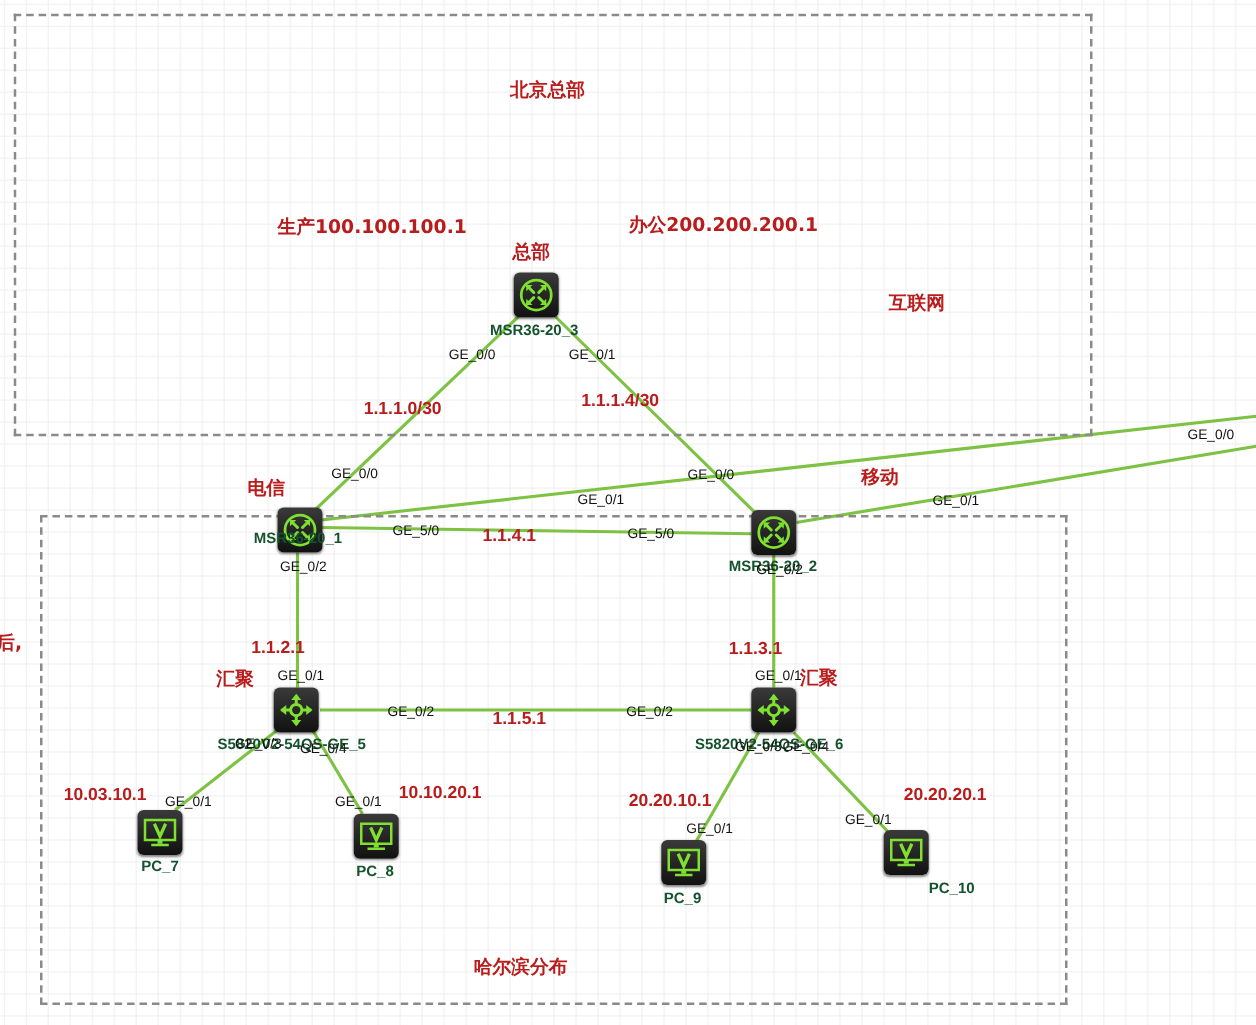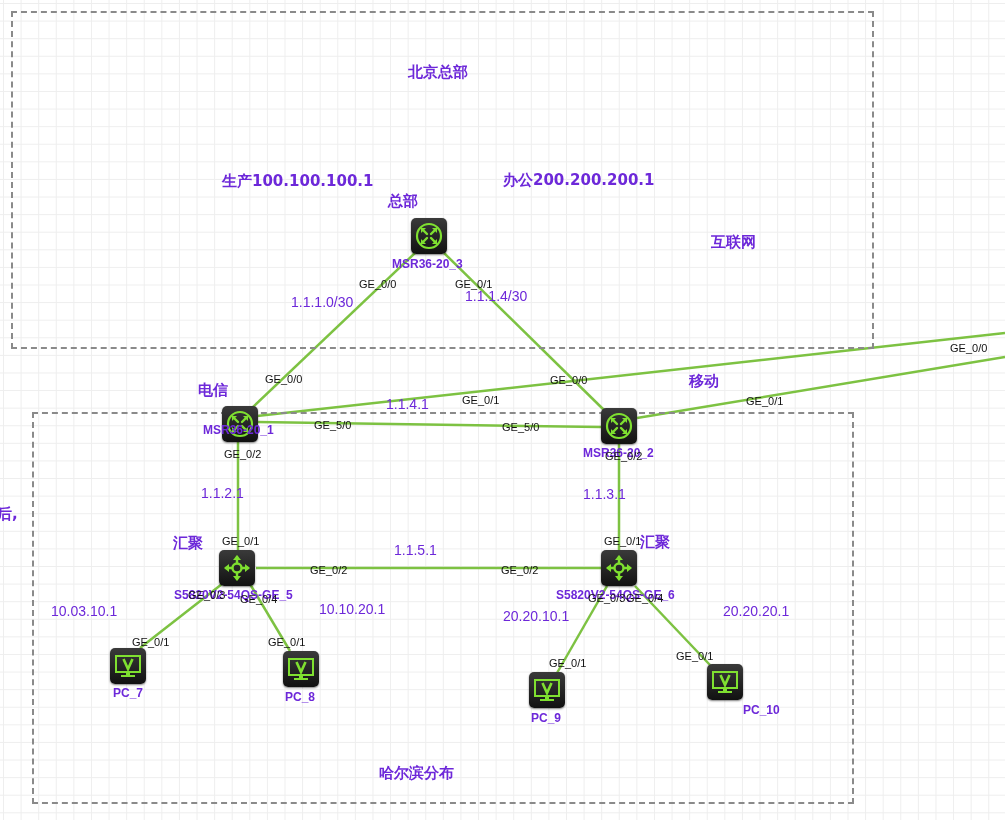--- a/index.html
+++ b/index.html
@@ -8,25 +8,25 @@
     background-color: #ffffff;
     background-image:
       linear-gradient(to right, #eeeeee 1px, transparent 1px),
       linear-gradient(to bottom, #eeeeee 1px, transparent 1px);
     background-size: 17.6px 17.6px;
     background-position: 3px 3px;
     font-family: "Liberation Sans", "DejaVu Sans", sans-serif;
   }
   #canvas { position: absolute; left: 0; top: 0; width: 1005px; height: 820px; }
   .area-box { position: absolute; border: 2px dashed #8a8a8a; box-sizing: border-box; }
-  .lbl { position: absolute; white-space: nowrap; color: #6d28d9; }
+  .lbl { position: absolute; white-space: nowrap; color: #b91c1c; }
   .cn { font-family: "DejaVu Sans", sans-serif; font-weight: bold; font-size: 15px; }
-  .ip { font-weight: normal; font-size: 14px; }
+  .ip { font-weight: bold; font-size: 14px; margin-top: 24px; }
   .port { font-size: 11px; color: #111; }
-  .devname { font-weight: bold; font-size: 12px; color: #6d28d9; }
+  .devname { font-weight: bold; font-size: 12px; color: #14532d; }
   .device {
     position: absolute; width: 36px; height: 36px; border-radius: 5px;
     background: linear-gradient(#3a3a3a, #111);
     box-shadow: 0 1px 2px rgba(0,0,0,.5);
     display: flex; align-items: center; justify-content: center;
   }
   .device svg { display: block; }
 </style>
 </head>
 <body>
@@ -49,21 +49,21 @@
 </svg>
 
 <div class="area-box" style="left:11px;top:11px;width:863px;height:338px;"></div>
 <div class="area-box" style="left:32px;top:412px;width:822px;height:392px;"></div>
 
 <div class="lbl cn" style="left:408px;top:63px;">北京总部</div>
 <div class="lbl cn" style="left:379px;top:764px;">哈尔滨分布</div>
 <div class="lbl cn" style="left:222px;top:172px;text-align:center;">生产100.100.100.1</div>
 <div class="lbl cn" style="left:503px;top:171px;">办公200.200.200.1</div>
 <div class="lbl cn" style="left:711px;top:233px;">互联网</div>
-<div class="lbl cn" style="left:388px;top:192px;">总部</div>
+<div class="lbl cn" style="left:410px;top:192px;">总部</div>
 <div class="lbl cn" style="left:198px;top:381px;">电信</div>
 <div class="lbl cn" style="left:654px;top:372px;margin-left:35px;">移动</div>
 <div class="lbl cn" style="left:173px;top:534px;">汇聚</div>
 <div class="lbl cn" style="left:640px;top:533px;">汇聚</div>
 <div class="lbl cn" style="left:-3px;top:505px;">后,</div>
 
 <div class="lbl ip" style="left:291px;top:294px;">1.1.1.0/30</div>
 <div class="lbl ip" style="left:465px;top:288px;">1.1.1.4/30</div>
 <div class="lbl ip" style="left:386px;top:396px;">1.1.4.1</div>
 <div class="lbl ip" style="left:201px;top:485px;">1.1.2.1</div>

